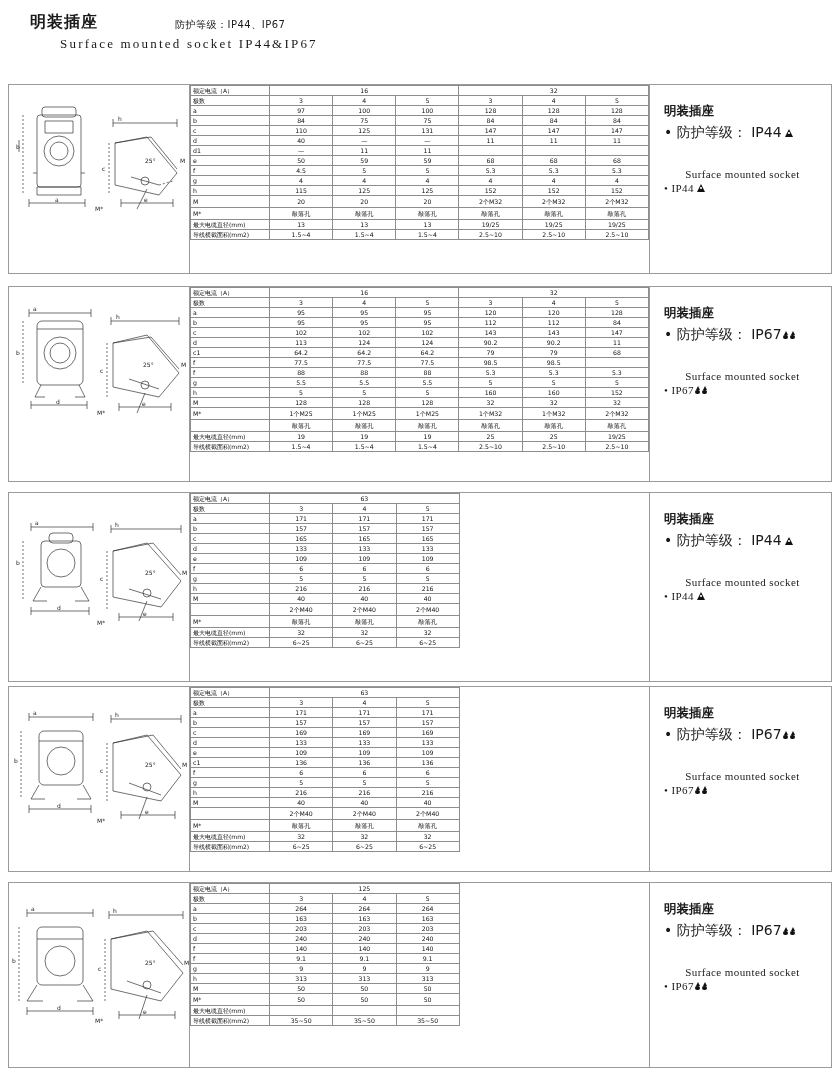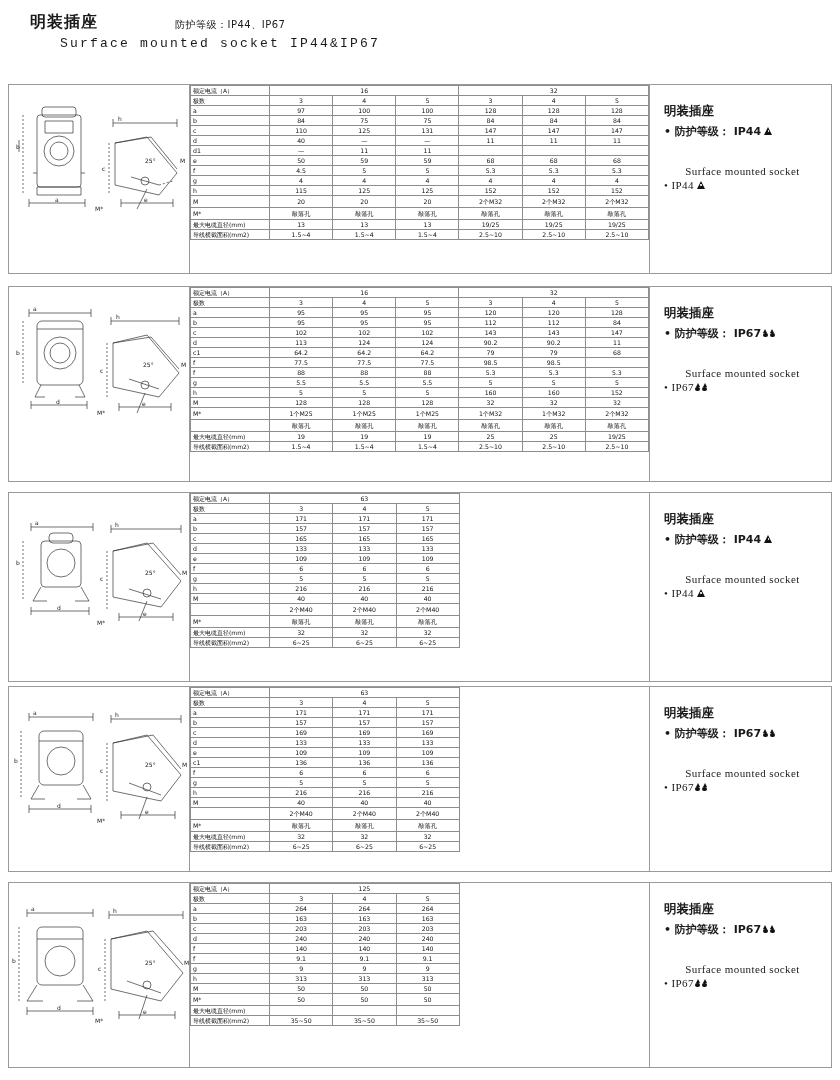--- a/index.html
+++ b/index.html
@@ -18,21 +18,21 @@
   .header .cn{
     font-family:"DejaVu Sans", sans-serif;
     font-size:16px;font-weight:bold;letter-spacing:1px;
     position:absolute;left:0;top:4px;
   }
   .header .cn-sub{
     font-family:"DejaVu Sans", sans-serif;
     font-size:10px;position:absolute;left:145px;top:10px;letter-spacing:0.5px;text-align:right;
   }
   .header .en{
-    font-family:Liberation Mono, monospace;
+    font-family:Liberation Serif, serif;
     font-size:13px;position:absolute;left:30px;top:28px;letter-spacing:2.2px;
   }
 
   
   .block{position:absolute;left:8px;width:824px;border:1px solid #9a9a9a;box-sizing:border-box;background:#fff;}
   .b1{top:84px;height:190px;}
   .b2{top:286px;height:196px;}
   .b3{top:492px;height:190px;}
   .b4{top:686px;height:186px;}
   .b5{top:882px;height:186px;}
@@ -51,21 +51,21 @@
     font-family:"DejaVu Sans", sans-serif;font-size:6.2px;color:#111;}
   table.spec td{border:0.5px solid #8d8d8d;text-align:center;height:9px;line-height:9px;padding:0;}
   table.spec td.lbl{text-align:left;padding-left:2px;width:76px;}
   table.spec td.lbl.cn{font-size:6px;}
   table.spec td.empty{border:0;}
   table.spec tr.tall td{height:11px;line-height:11px;}
 
   
   .desc{position:absolute;left:641px;top:0;right:0;bottom:0;padding:18px 10px 0 14px;box-sizing:border-box;}
   .desc .cn-line{font-family:"DejaVu Sans", sans-serif;font-size:12.5px;font-weight:bold;margin-bottom:4px;}
-  .desc .cn-line2{font-family:"DejaVu Sans", sans-serif;font-size:11px;font-weight:bold;margin-bottom:2px;}
+  .desc .cn-line2{font-family:"DejaVu Sans", sans-serif;font-size:14px;font-weight:normal;margin-bottom:2px;}
   .desc .en-line{font-family:"Liberation Serif", serif;font-size:11px;margin-top:26px;letter-spacing:0.4px;text-align:center;}
   .desc .en-line2{font-family:"Liberation Serif", serif;font-size:11px;margin-top:2px;letter-spacing:0.4px;}
   .ipmark{display:inline-block;vertical-align:-1px;margin-left:3px;}
 
   
   .drop{display:inline-block;width:6px;height:9px;position:relative;vertical-align:-1px;margin-left:1px;}
   .drop:before{content:"";position:absolute;left:1px;top:0;width:0;height:0;
     border-left:2.4px solid transparent;border-right:2.4px solid transparent;border-bottom:4px solid #111;}
   .drop:after{content:"";position:absolute;left:0.6px;top:3.6px;width:4.8px;height:4.8px;border-radius:50%;background:#111;}
   .tri{display:inline-block;width:9px;height:9px;position:relative;vertical-align:-1px;}

